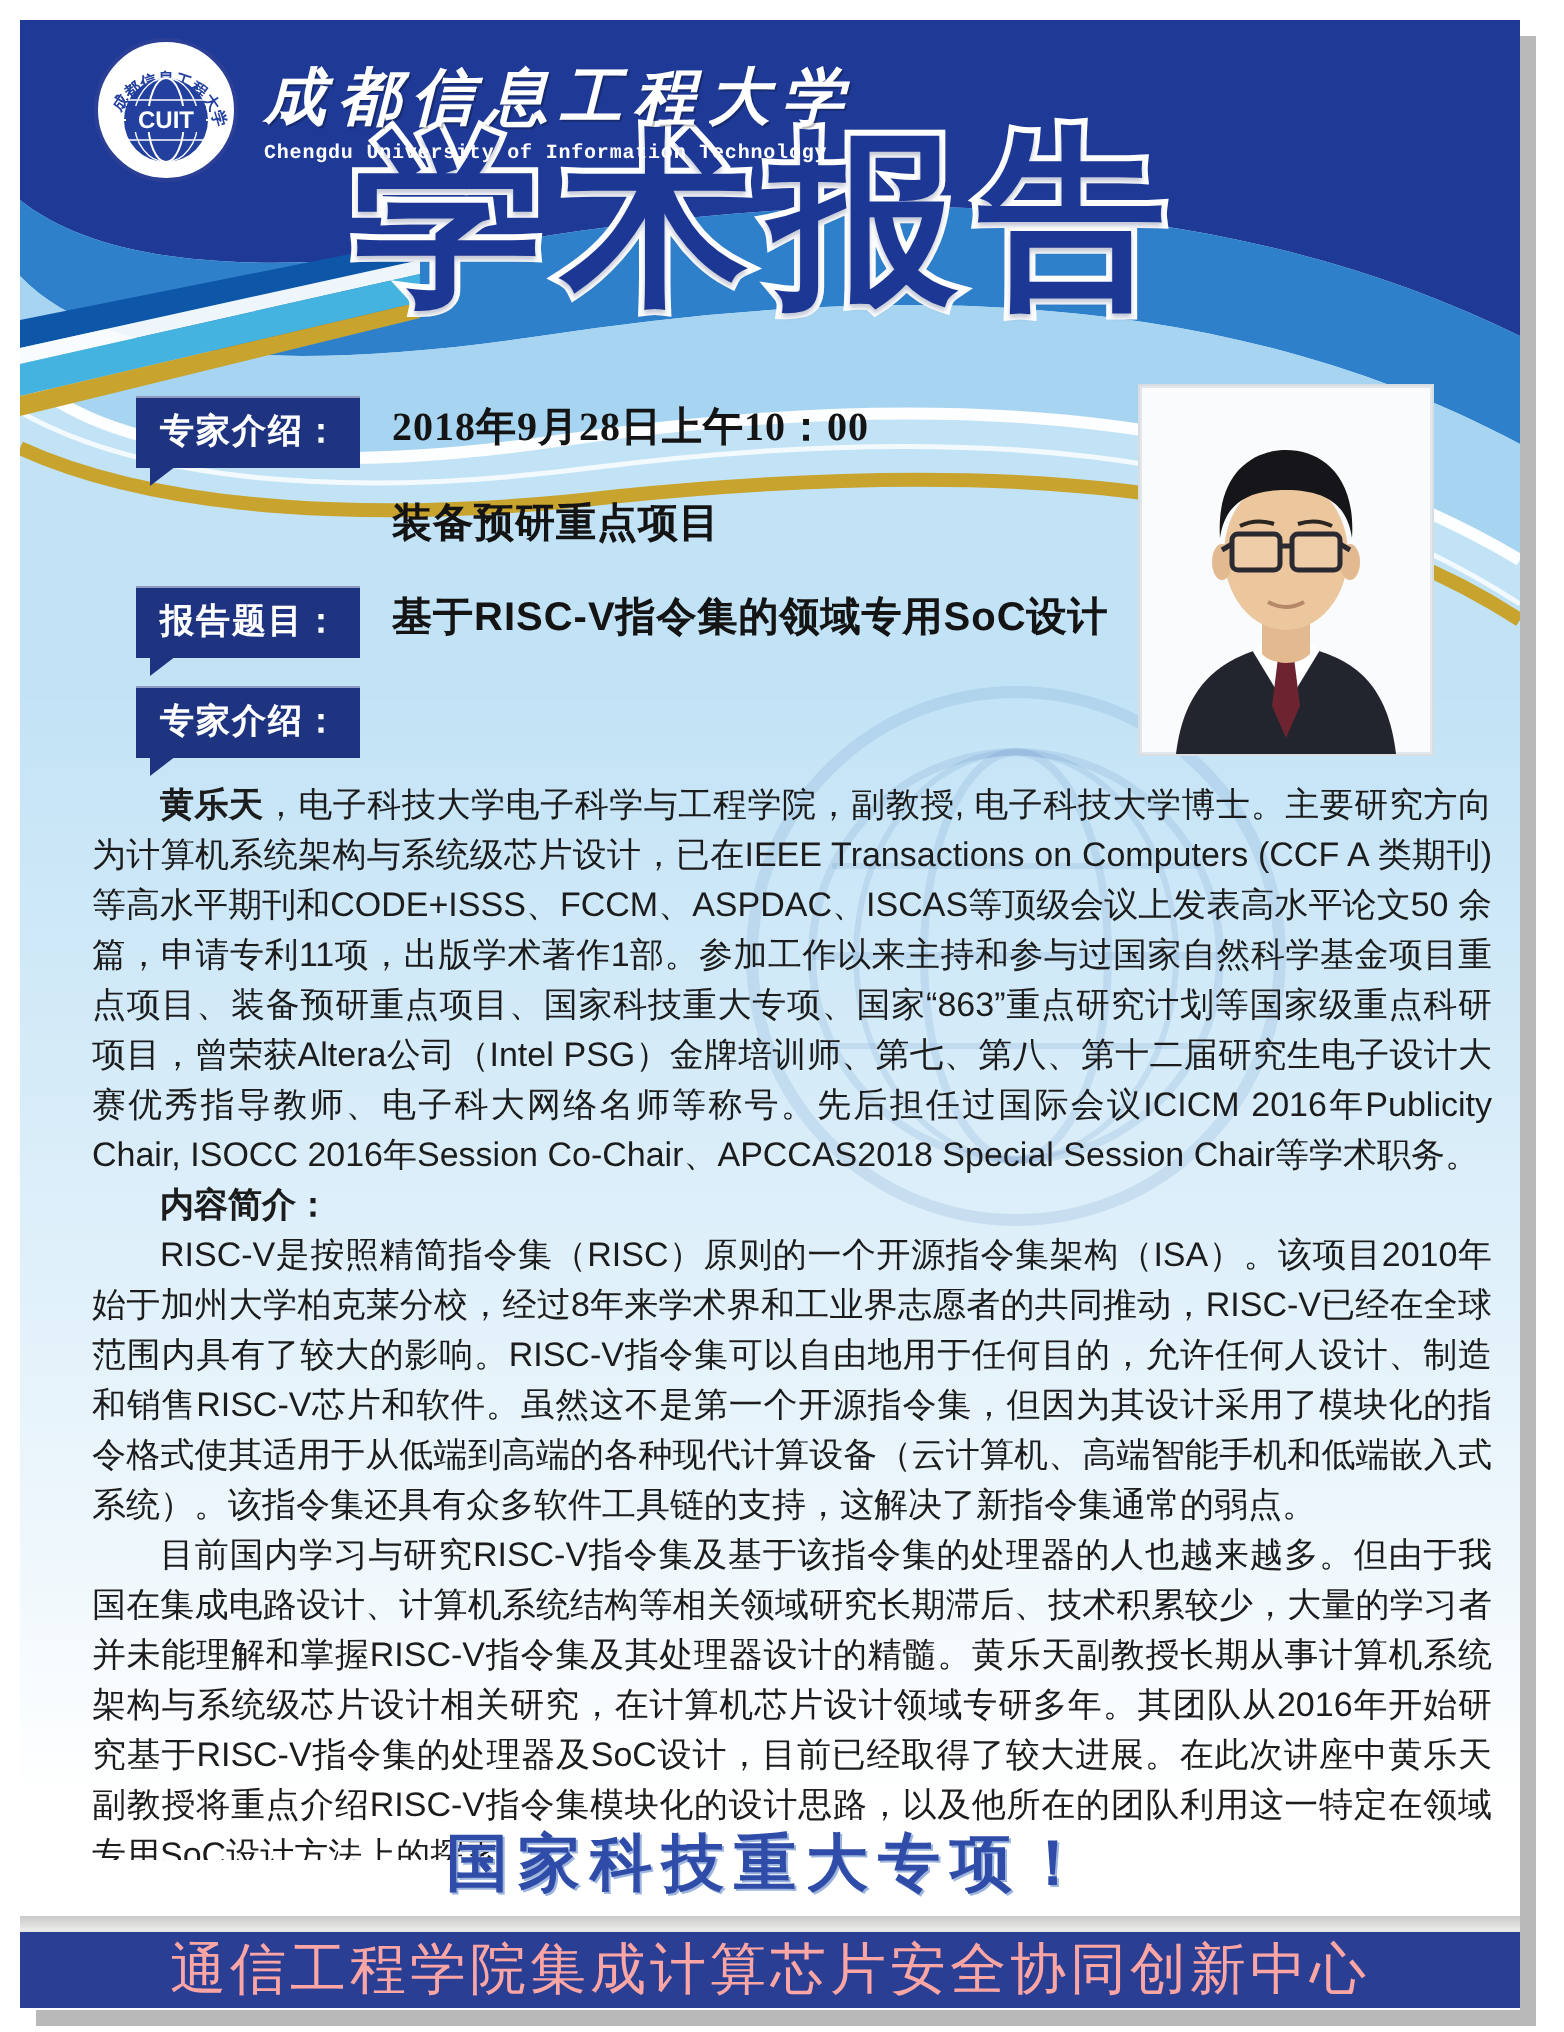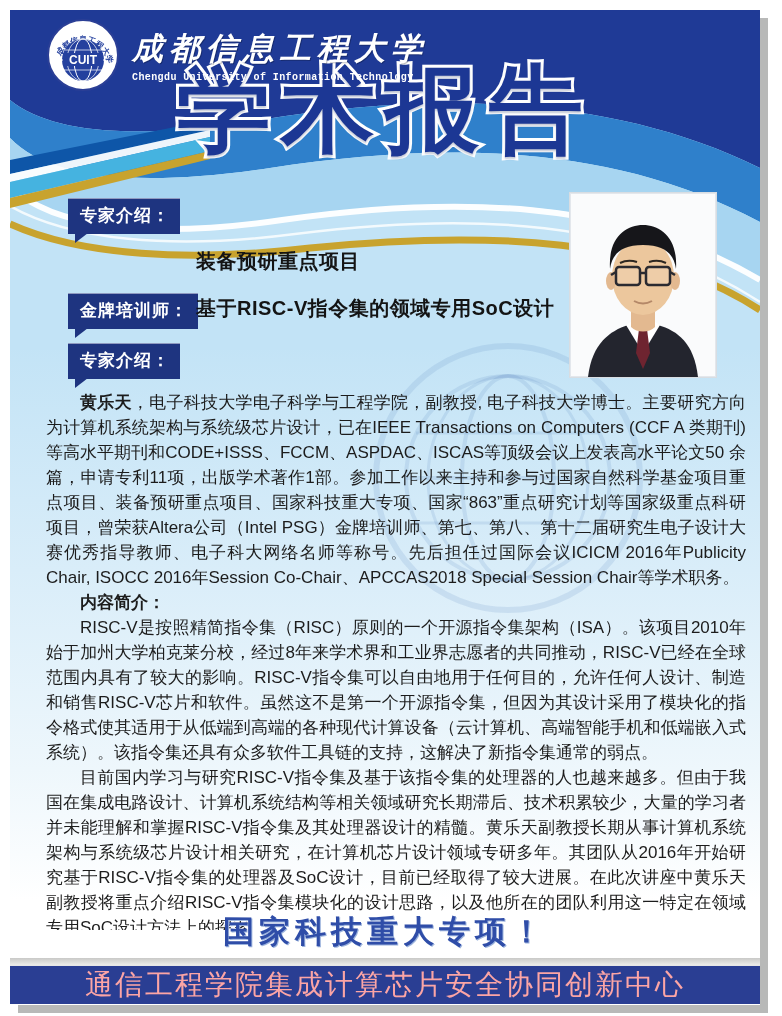--- a/index.html
+++ b/index.html
@@ -116,24 +116,25 @@
       <circle cx="140" cy="140" r="102" stroke-width="4"></circle>
       <ellipse cx="140" cy="140" rx="46" ry="102" stroke-width="4"></ellipse>
       <ellipse cx="140" cy="140" rx="80" ry="102" stroke-width="3"></ellipse>
       <line x1="38" y1="140" x2="242" y2="140" stroke-width="4"></line>
       <line x1="48" y1="95" x2="232" y2="95" stroke-width="3"></line>
       <line x1="48" y1="185" x2="232" y2="185" stroke-width="3"></line>
     </g>
   </svg>
 
   <div class="info-badge b-time">专家介绍：</div>
+  <div class="info-value v-time">2018年9月28日上午10：00</div>
 
   <div class="info-value v-place">装备预研重点项目</div>
 
-  <div class="info-badge b-topic">金牌培训师：</div>
+  <div class="info-badge b-topic">报告题目：</div>
   <div class="info-value v-topic">基于RISC-V指令集的领域专用SoC设计</div>
 
   <div class="info-badge b-expert">专家介绍：</div>
 
   <svg class="photo" viewBox="0 0 146 184">
     <rect x="0" y="0" width="146" height="184" fill="#fafbfc"></rect>
     <rect x="0" y="0" width="146" height="184" fill="none" stroke="#e3e7ec" stroke-width="2"></rect>
 
     <path d="M18,184 C22,150 40,138 58,132 L88,132 C108,138 124,150 128,184 Z" fill="#23252e"></path>
 

